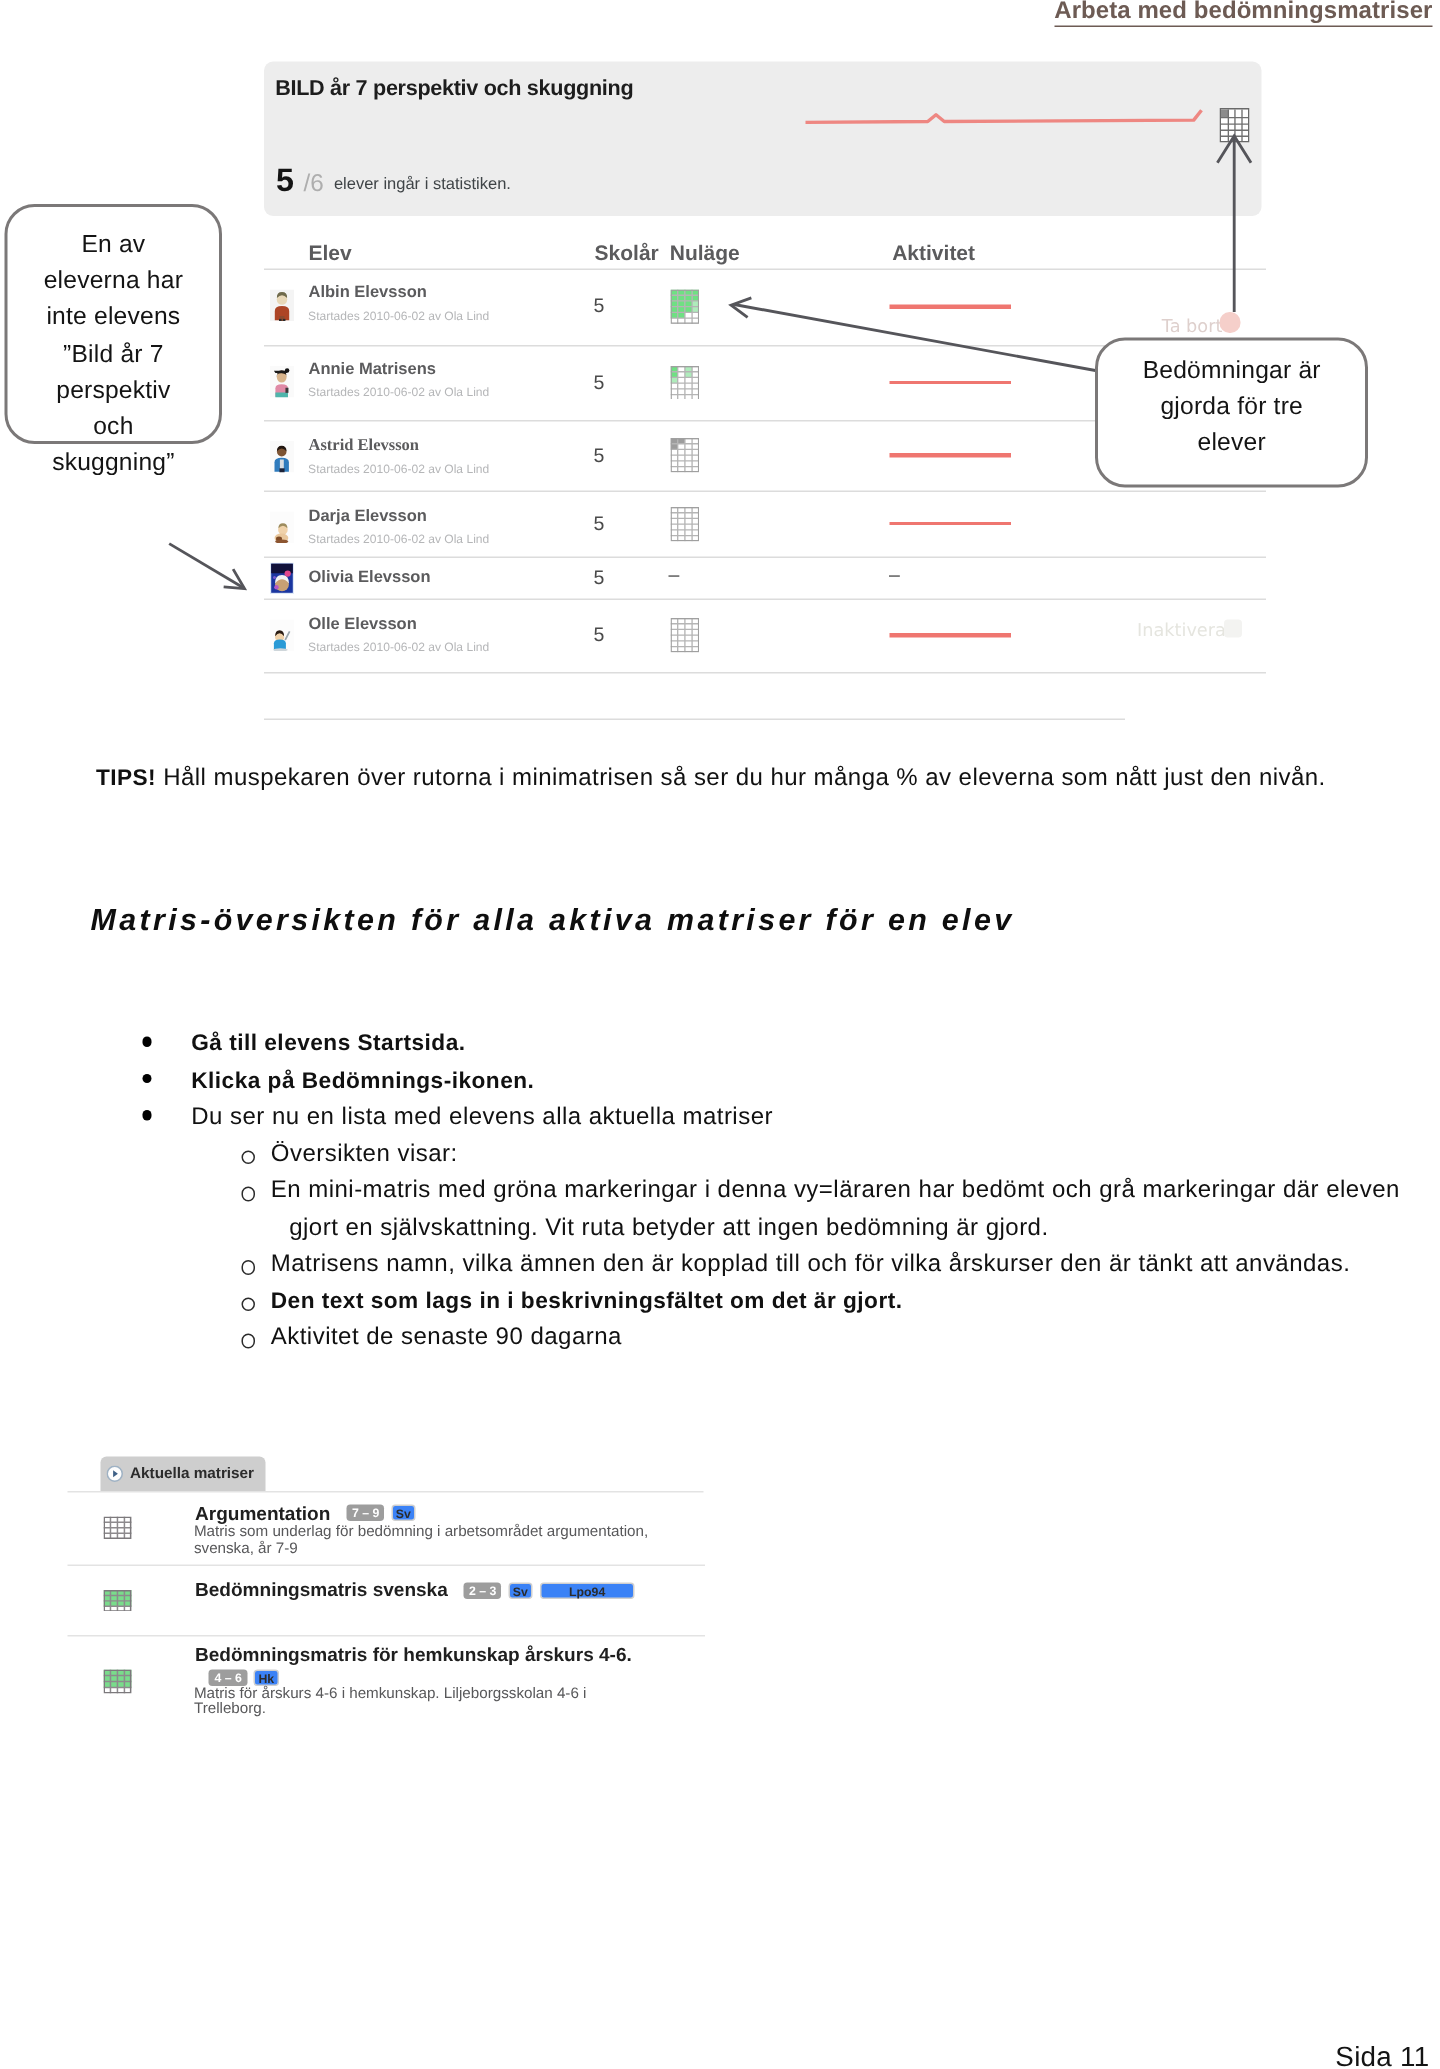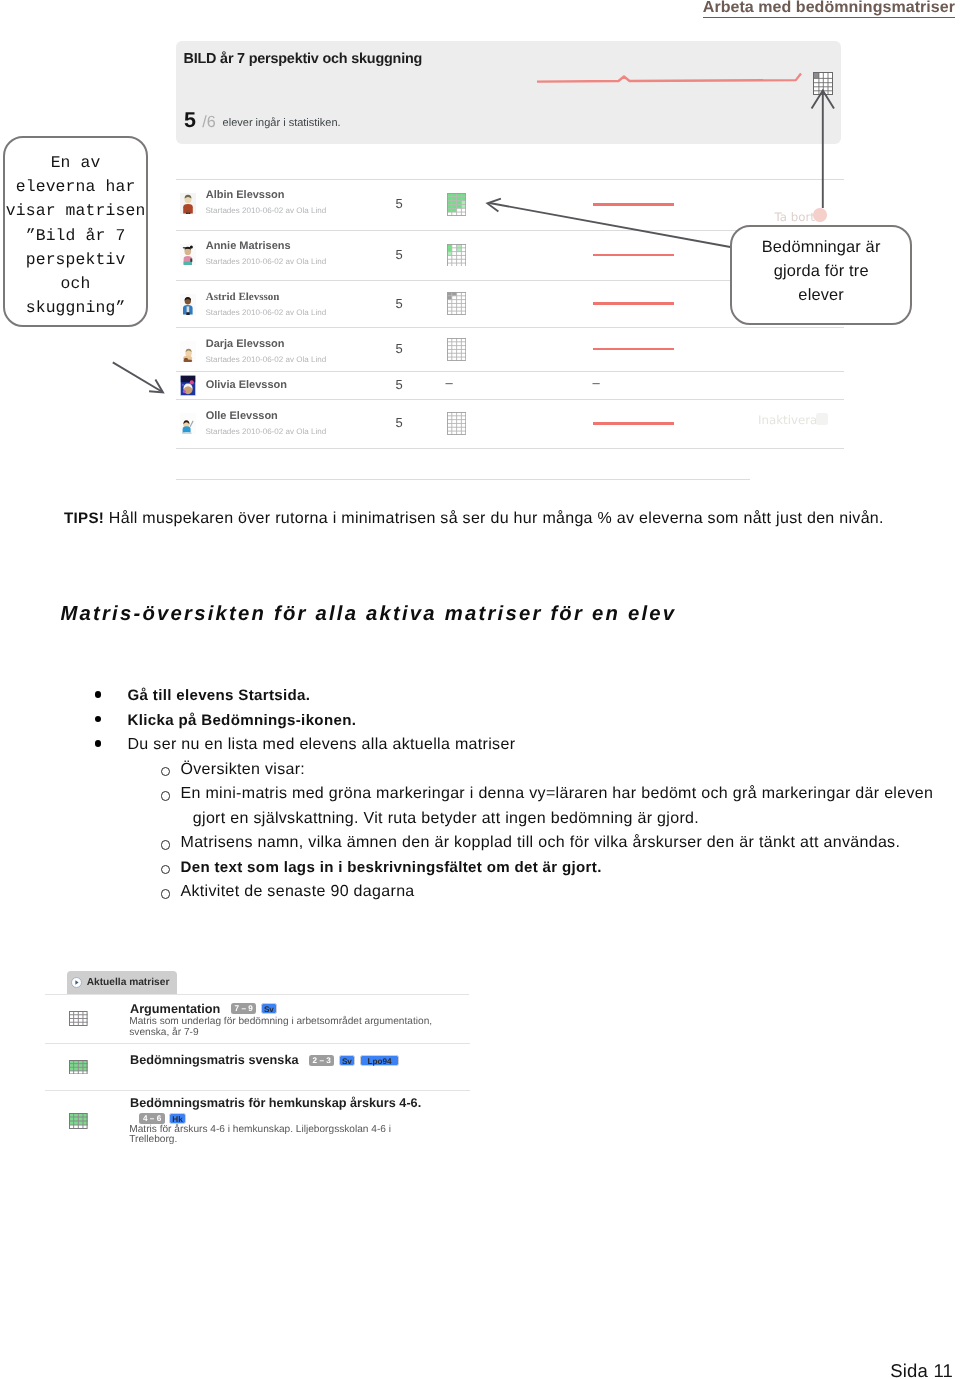--- a/index.html
+++ b/index.html
@@ -106,20 +106,26 @@
           <line x1="1" y1="10.7" x2="19" y2="10.7"></line>
           <line x1="1" y1="14.8" x2="19" y2="14.8"></line>
           <line x1="1" y1="18.8" x2="19" y2="18.8"></line>
         </g>
       </svg>
     </div>
     <div class="bignum">5</div>
     <div class="slashnum">/6</div>
     <div class="subtxt">elever ingår i statistiken.</div>
 
+    <div class="thead">
+      <span style="left:29.7px;">Elev</span>
+      <span style="left:220.4px;">Skolår</span>
+      <span style="left:270.5px;">Nuläge</span>
+      <span style="left:418.8px;">Aktivitet</span>
+    </div>
     <div id="rows">
         <div class="hrule" style="left:0;top:137.8px;width:668px;"></div>
         <div class="hrule" style="left:0;top:188.9px;width:668px;"></div>
         <div class="hrule" style="left:0;top:239px;width:668px;"></div>
         <div class="hrule" style="left:0;top:286.3px;width:668px;"></div>
         <div class="hrule" style="left:0;top:329.9px;width:668px;"></div>
         <div class="hrule" style="left:0;top:358.2px;width:668px;"></div>
         <div class="hrule" style="left:0;top:406.6px;width:668px;"></div>
         <div class="hrule" style="left:0;top:437.8px;width:574px;background:#dcdcdc;"></div>
         <div class="srow" style="top:137.8px;height:51.099999999999994px;">
@@ -313,25 +319,25 @@
     <g stroke="#55555a" stroke-width="1.9" fill="none" stroke-linecap="butt">
       <path d="M112.8 362.4 L162.5 392"></path>
       <path d="M149.1 391.3 L163 392.4 L155.4 379.4"></path>
       <path d="M733 247.5 L489.5 203"></path>
       <path d="M500.9 198.6 L487.4 203.4 L498.4 211.6"></path>
       <path d="M822.8 208 L822.8 91.5"></path>
       <path d="M811.6 108.5 L822.8 90.6 L834 108.5"></path>
     </g>
   </svg>
 
-  <div class="abs callout" style="left:3.1px;top:136px;width:145px;height:191px;font-family:Liberation Mono, monospace;">
+  <div class="abs callout" style="left:3.1px;top:136px;width:145px;height:160px;">
       <span class="ctxt" style="top:13px;">
         <div>En av</div>
         <div>eleverna har</div>
-        <div>visar matrisen</div>
+        <div>inte elevens</div>
         <div>”Bild år 7</div>
         <div>perspektiv</div>
         <div>och</div>
         <div>skuggning”</div>
       </span>
     </div>
   <div class="abs callout" style="left:729.8px;top:225px;width:182.7px;height:99.7px;">
       <span class="ctxt" style="top:8px;">
         <div>Bedömningar är</div>
         <div>gjorda för tre</div>
@@ -411,21 +417,21 @@
               <line x1="13.95" y1="0" x2="13.95" y2="14.5"></line>
               <line x1="0" y1="3.63" x2="18.6" y2="3.63"></line>
               <line x1="0" y1="7.25" x2="18.6" y2="7.25"></line>
               <line x1="0" y1="10.88" x2="18.6" y2="10.88"></line>
             </g>
      <rect x="0.5" y="0.5" width="17.6" height="13.5" fill="none" stroke="#7c797c" stroke-width="1"></rect>
           </svg></div>
         <div class="mtitle" style="top:89px;">Bedömningsmatris svenska</div>
         <span class="badge grade" style="top: 90px; left: 264px; padding: 0px 3.6px;">2 – 3</span>
         <span class="badge subj" style="top: 90px; left: 293.606px; padding: 0px 2.3px;">Sv</span>
-        <span class="badge subj" style="top: 90px; left: 315.416px; padding: 0px 6px;">Lpo94</span>
+        <span class="badge subj" style="top: 90px; left: 315.416px; padding: 0px 18px;">Lpo94</span>
         <div class="mic" style="left:24.299999999999997px;top:148px;"><svg width="18.6" height="16" viewBox="0 0 18.6 16">
             <rect x="0.00" y="0.00" width="4.65" height="4.00" fill="#79dc8b"></rect>
             <rect x="4.65" y="0.00" width="4.65" height="4.00" fill="#79dc8b"></rect>
             <rect x="9.30" y="0.00" width="4.65" height="4.00" fill="#79dc8b"></rect>
             <rect x="13.95" y="0.00" width="4.65" height="4.00" fill="#79dc8b"></rect>
             <rect x="0.00" y="4.00" width="4.65" height="4.00" fill="#79dc8b"></rect>
             <rect x="4.65" y="4.00" width="4.65" height="4.00" fill="#79dc8b"></rect>
             <rect x="9.30" y="4.00" width="4.65" height="4.00" fill="#79dc8b"></rect>
             <rect x="13.95" y="4.00" width="4.65" height="4.00" fill="#79dc8b"></rect>
             <rect x="0.00" y="8.00" width="4.65" height="4.00" fill="#79dc8b"></rect>

